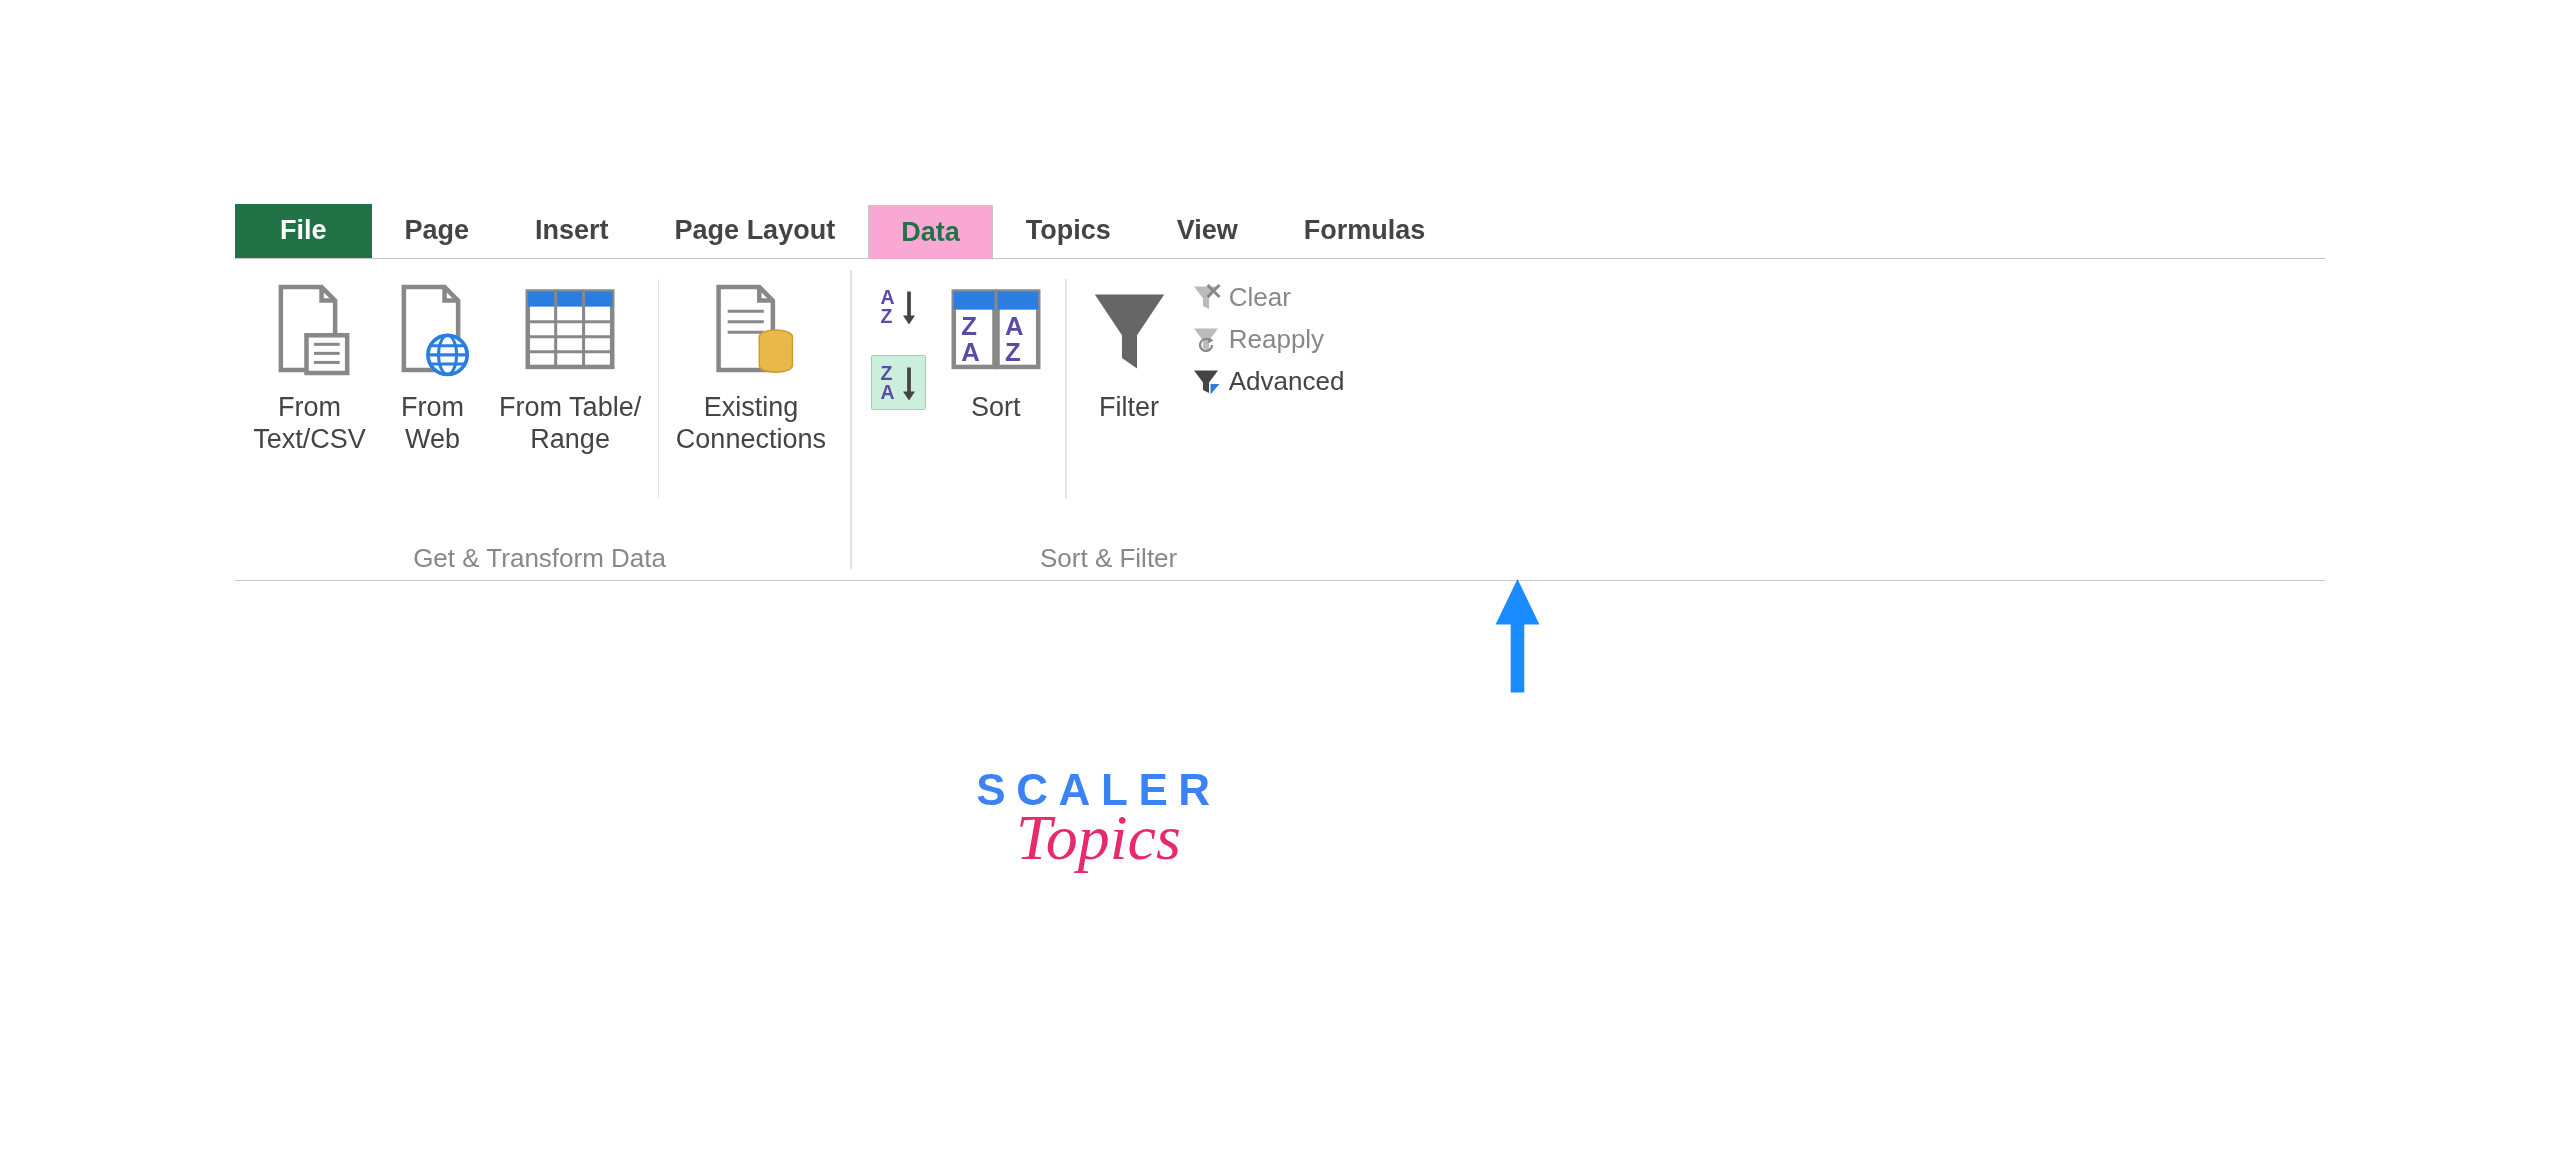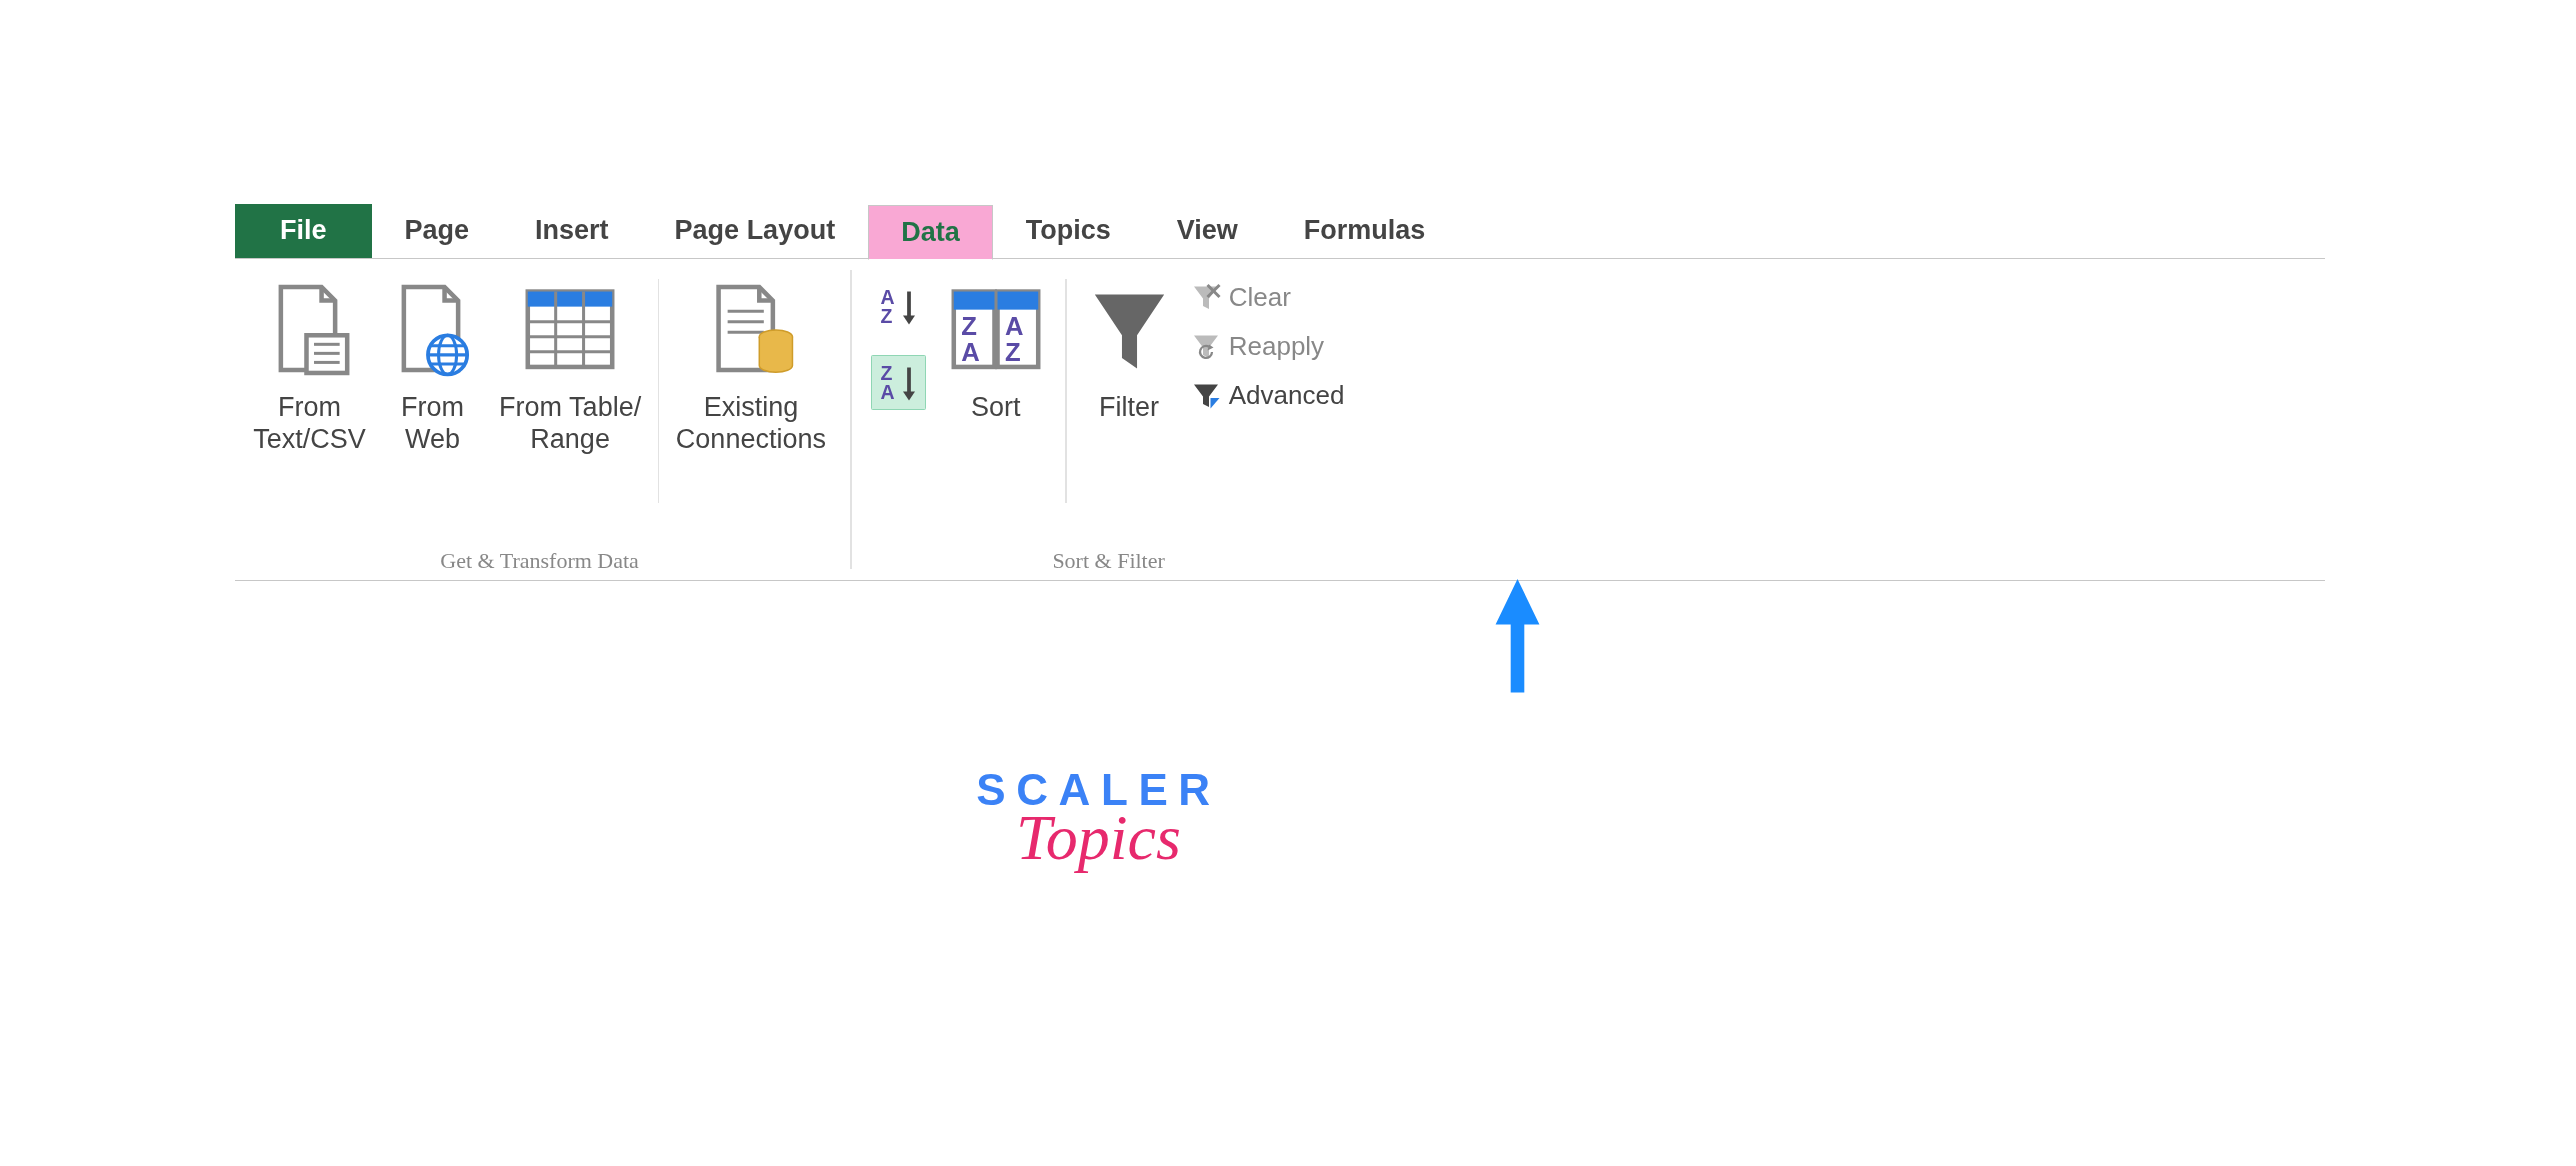--- a/index.html
+++ b/index.html
@@ -60,24 +60,23 @@
     flex-direction: column;
     position: relative;
     padding: 9px 7.6px 4.5px 7.6px;
   }
   .group-items {
     display: flex;
     flex: 1;
   }
   .group-label {
     text-align: center;
-    font-size: 22px;
+    font-size: 26px;
     color: #888;
     padding: 4.5px 0 1.5px 0;
-    font-family: Liberation Serif, serif;
   }
   .item {
     display: flex;
     flex-direction: column;
     align-items: center;
     justify-content: flex-start;
     padding: 4.5px 10.6px 0 10.6px;
     cursor: pointer;
   }
   .item .icon-wrap {
@@ -117,21 +116,21 @@
   }
   .small-btn.highlight {
     background: #cceedd;
     border: 0.8px solid #8fd6b4;
     border-radius: 1.5px;
   }
   
   .filter-opts {
     display: flex;
     flex-direction: column;
-    gap: 18px;
+    gap: 11px;
     padding: 13.6px 7.6px 0 6px;
   }
   .filter-opt {
     display: flex;
     align-items: center;
     gap: 7.6px;
     font-size: 26px;
     color: #888;
     cursor: pointer;
   }

